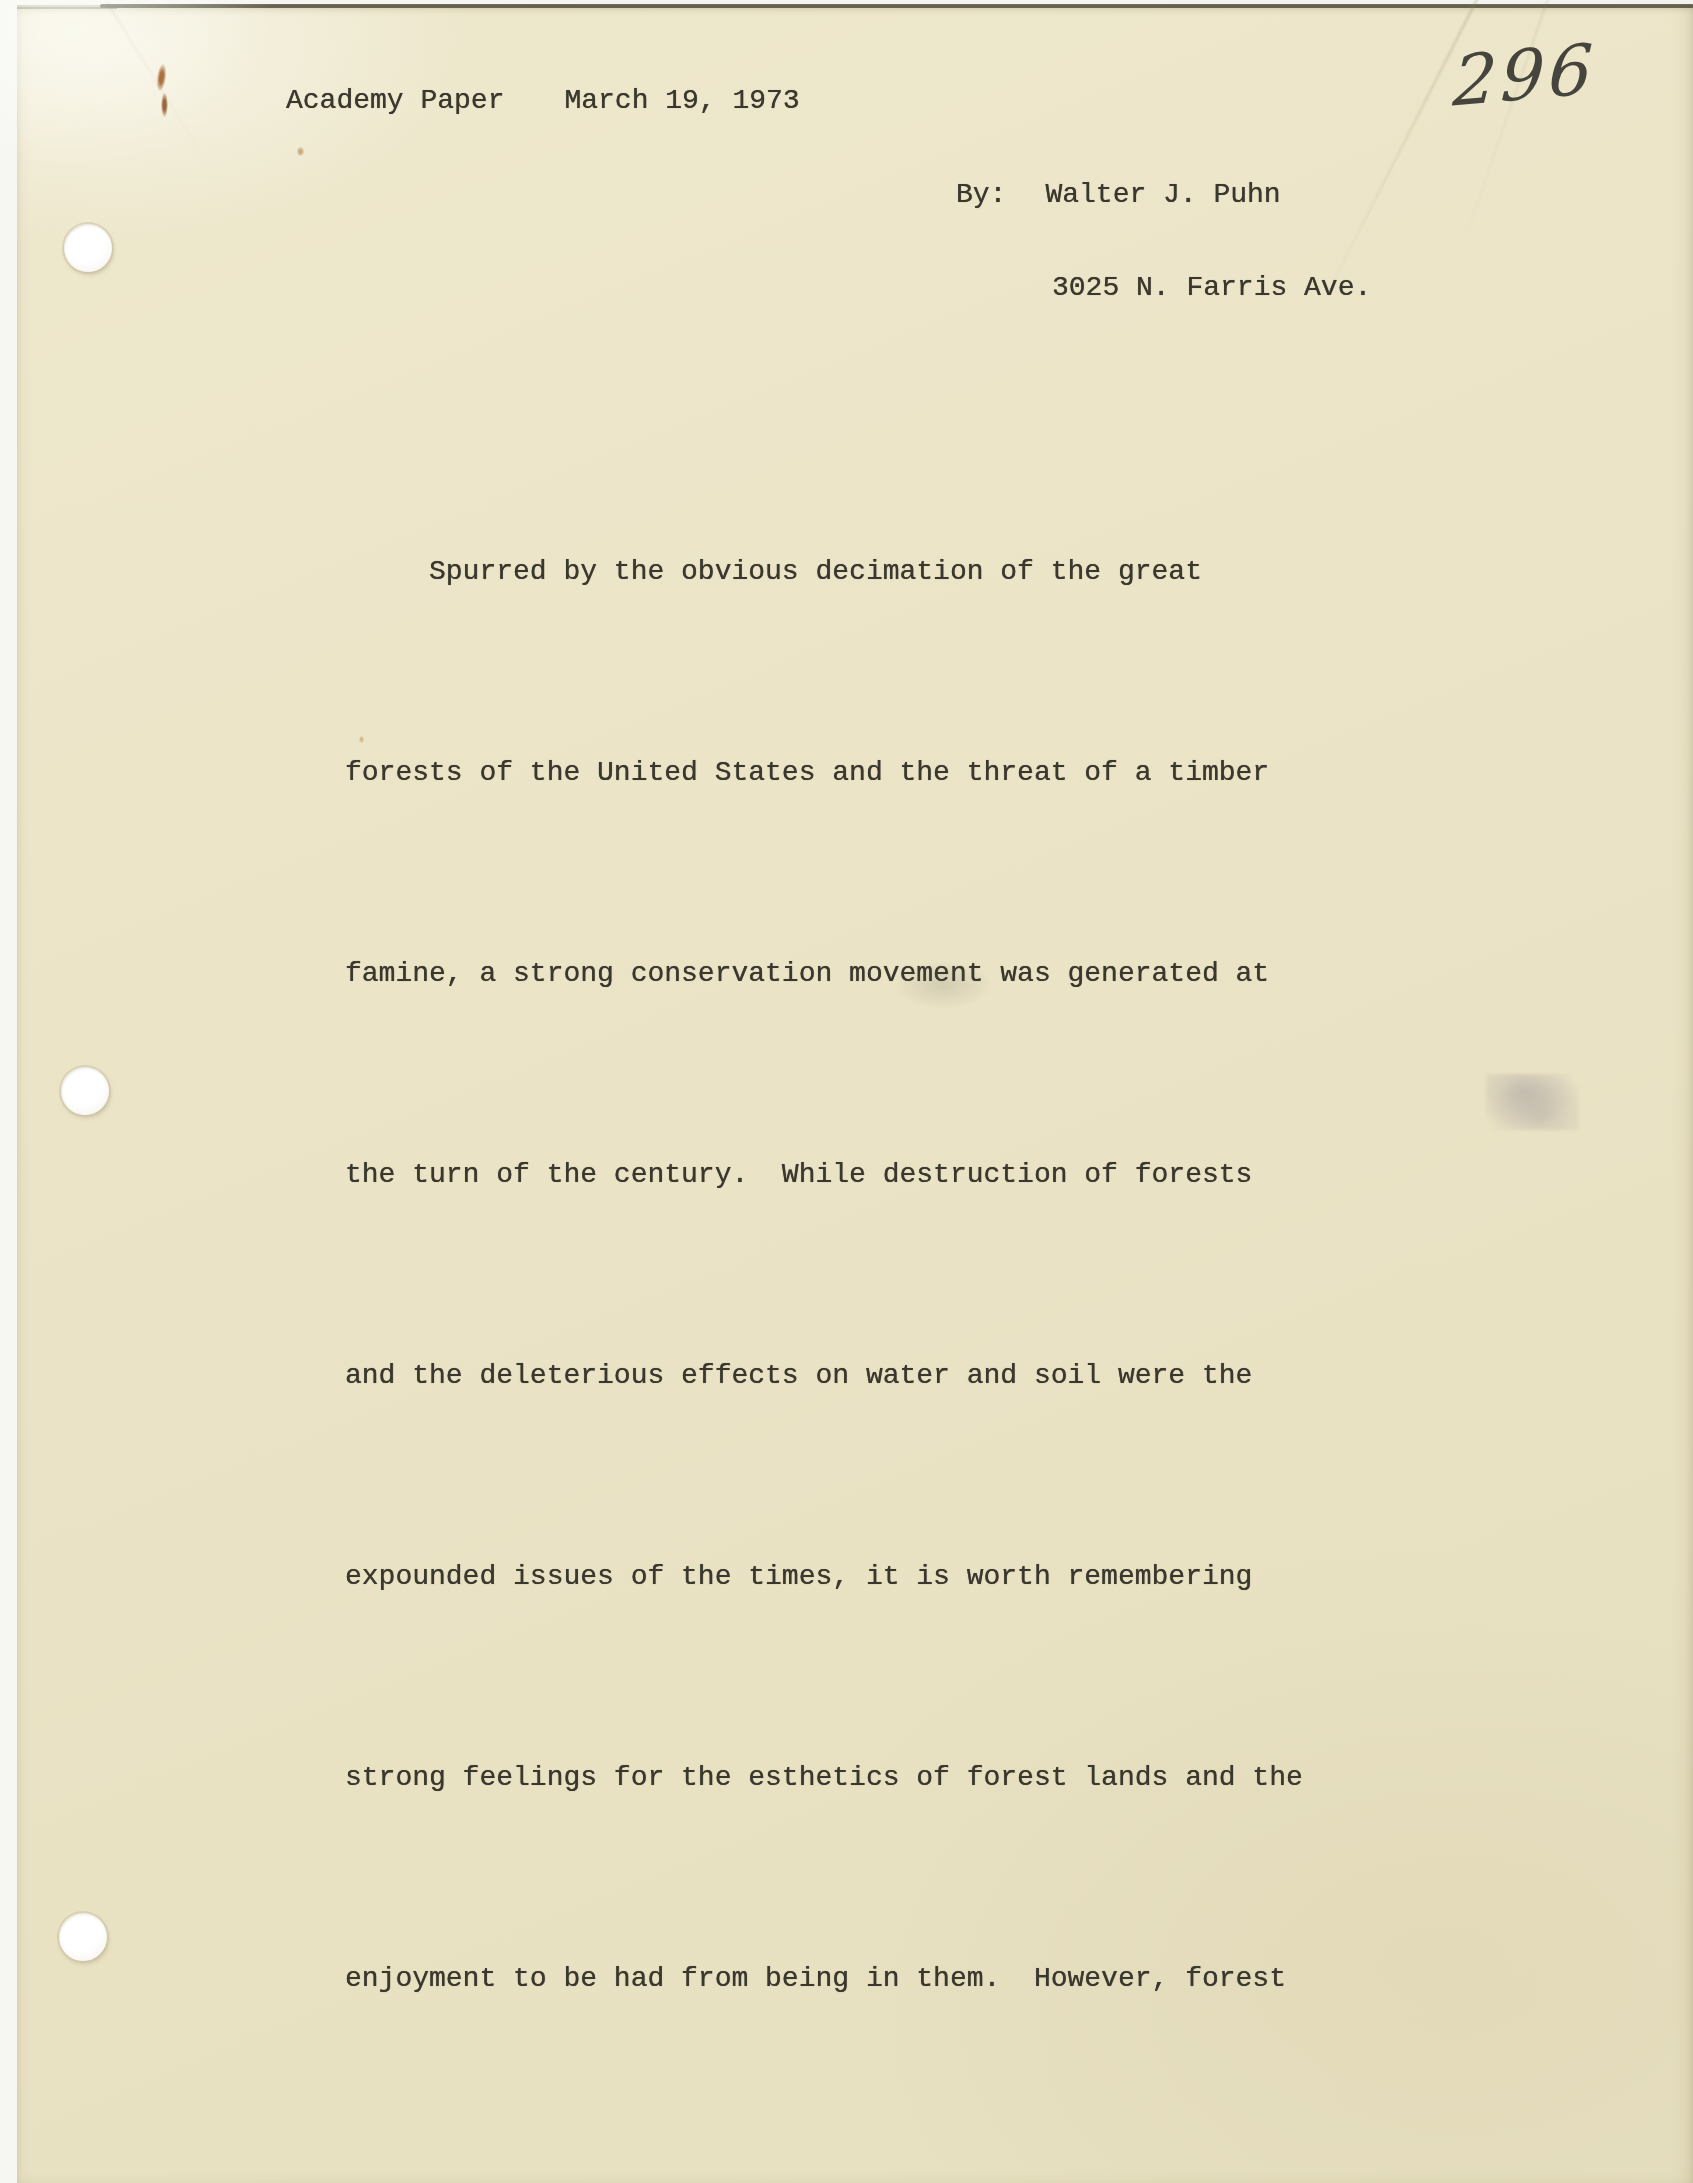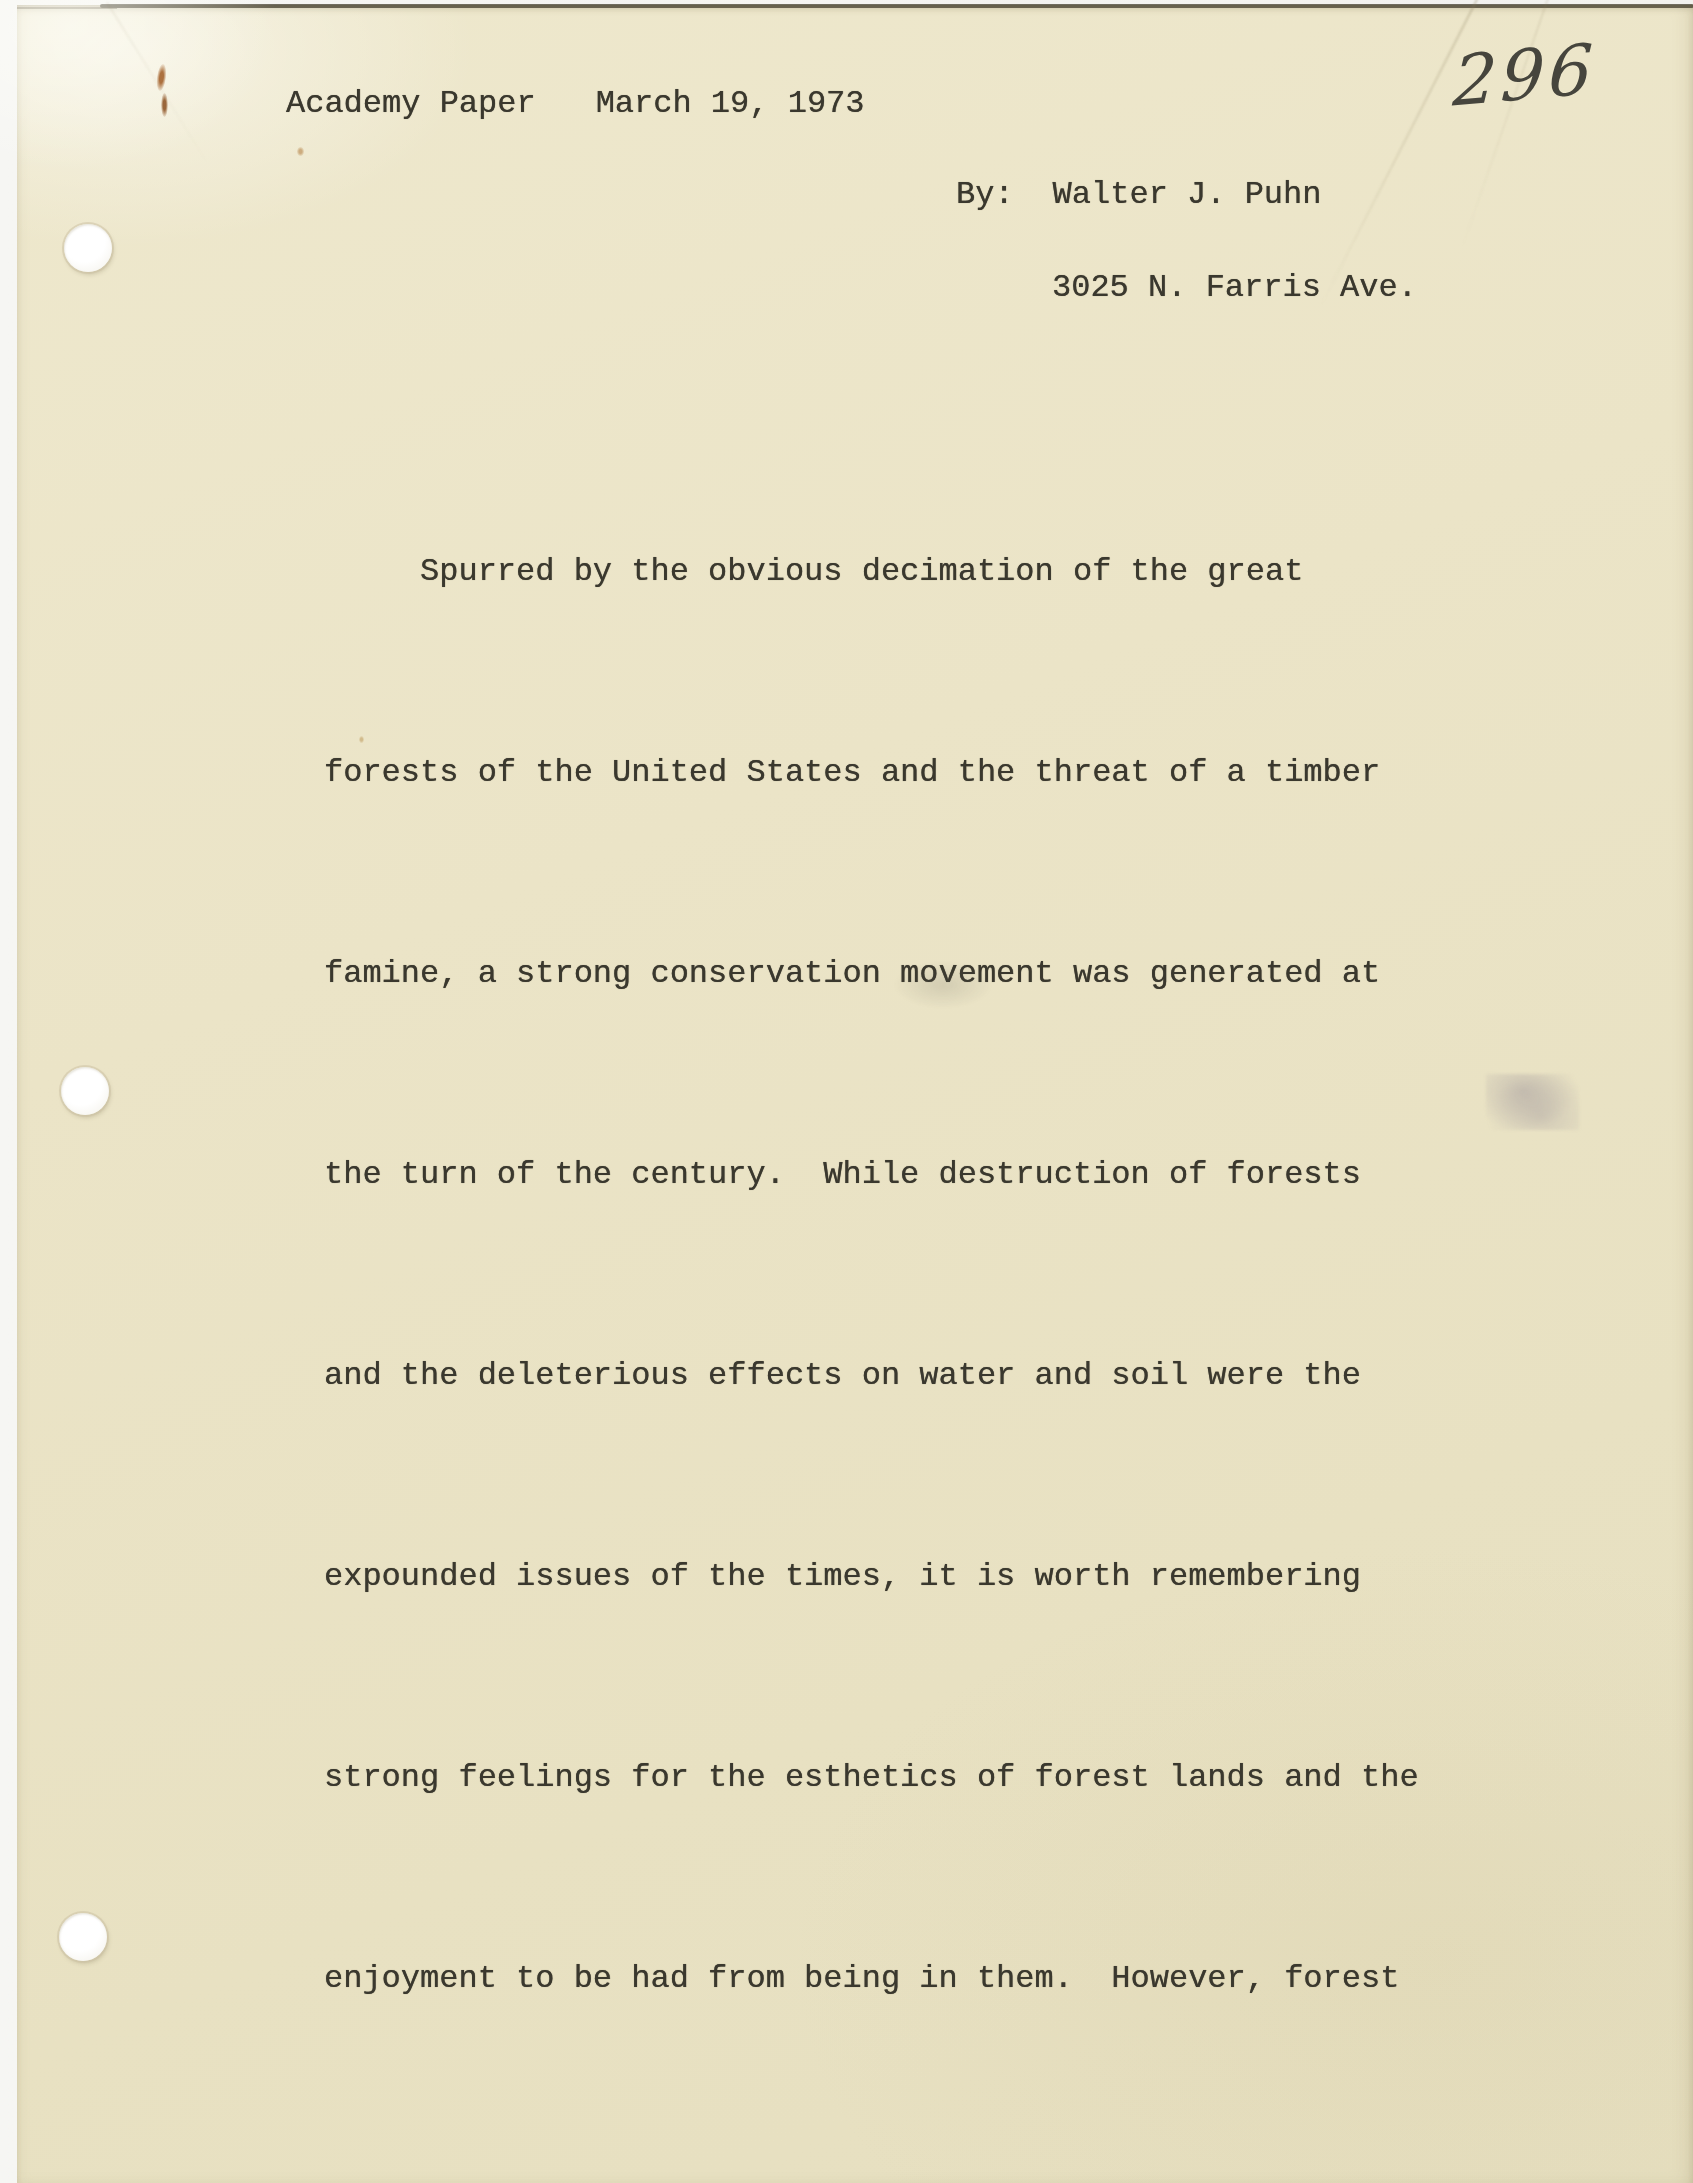--- a/index.html
+++ b/index.html
@@ -61,32 +61,32 @@
       inset 0.7px 1.3px 2px rgba(160,150,120,0.25);
   }
   .hole.h1 { left:64px; top:224px; }
   .hole.h2 { left:61px; top:1067px; }
   .hole.h3 { left:59px; top:1913px; }
 
   
   .typed {
     position:absolute; white-space:pre;
     font-family:"Liberation Mono","DejaVu Sans Mono",monospace;
-    font-size:32px; color:#3a382e;
+    font-size:28px; color:#3a382e;
     text-shadow:0 0 0.7px rgba(55,52,42,0.75), 0.3px 0.3px 0 rgba(55,52,42,0.28);
   }
   .header-row { left:286px; top:85px; display:flex; }
   .header-row .gap { display:inline-block; width:60px; }
   .by-block { left:956px; top:117px; line-height:31px; }
   .by-block .addr { padding-left:96px; }
   .title-line { left:608px; top:316px; font-weight:bold; letter-spacing:0.3px;
     text-shadow:0 0 1px rgba(45,42,34,0.85), 0.7px 0.3px 0 rgba(45,42,34,0.35); }
 
   .body-block { left:324px; top:404px; line-height:67px; }
-  .line { white-space:pre; }
+  .line { white-space:pre;margin-left:21px; }
 
   
   .page-num {
     position:absolute; left:1453px; top:35px;
     font-family:"DejaVu Serif","Liberation Serif",serif;
     font-style:italic; font-size:69px; color:#46453d;
     transform:rotate(-5deg) skewX(-8deg);
     letter-spacing:4px;
   }
 

